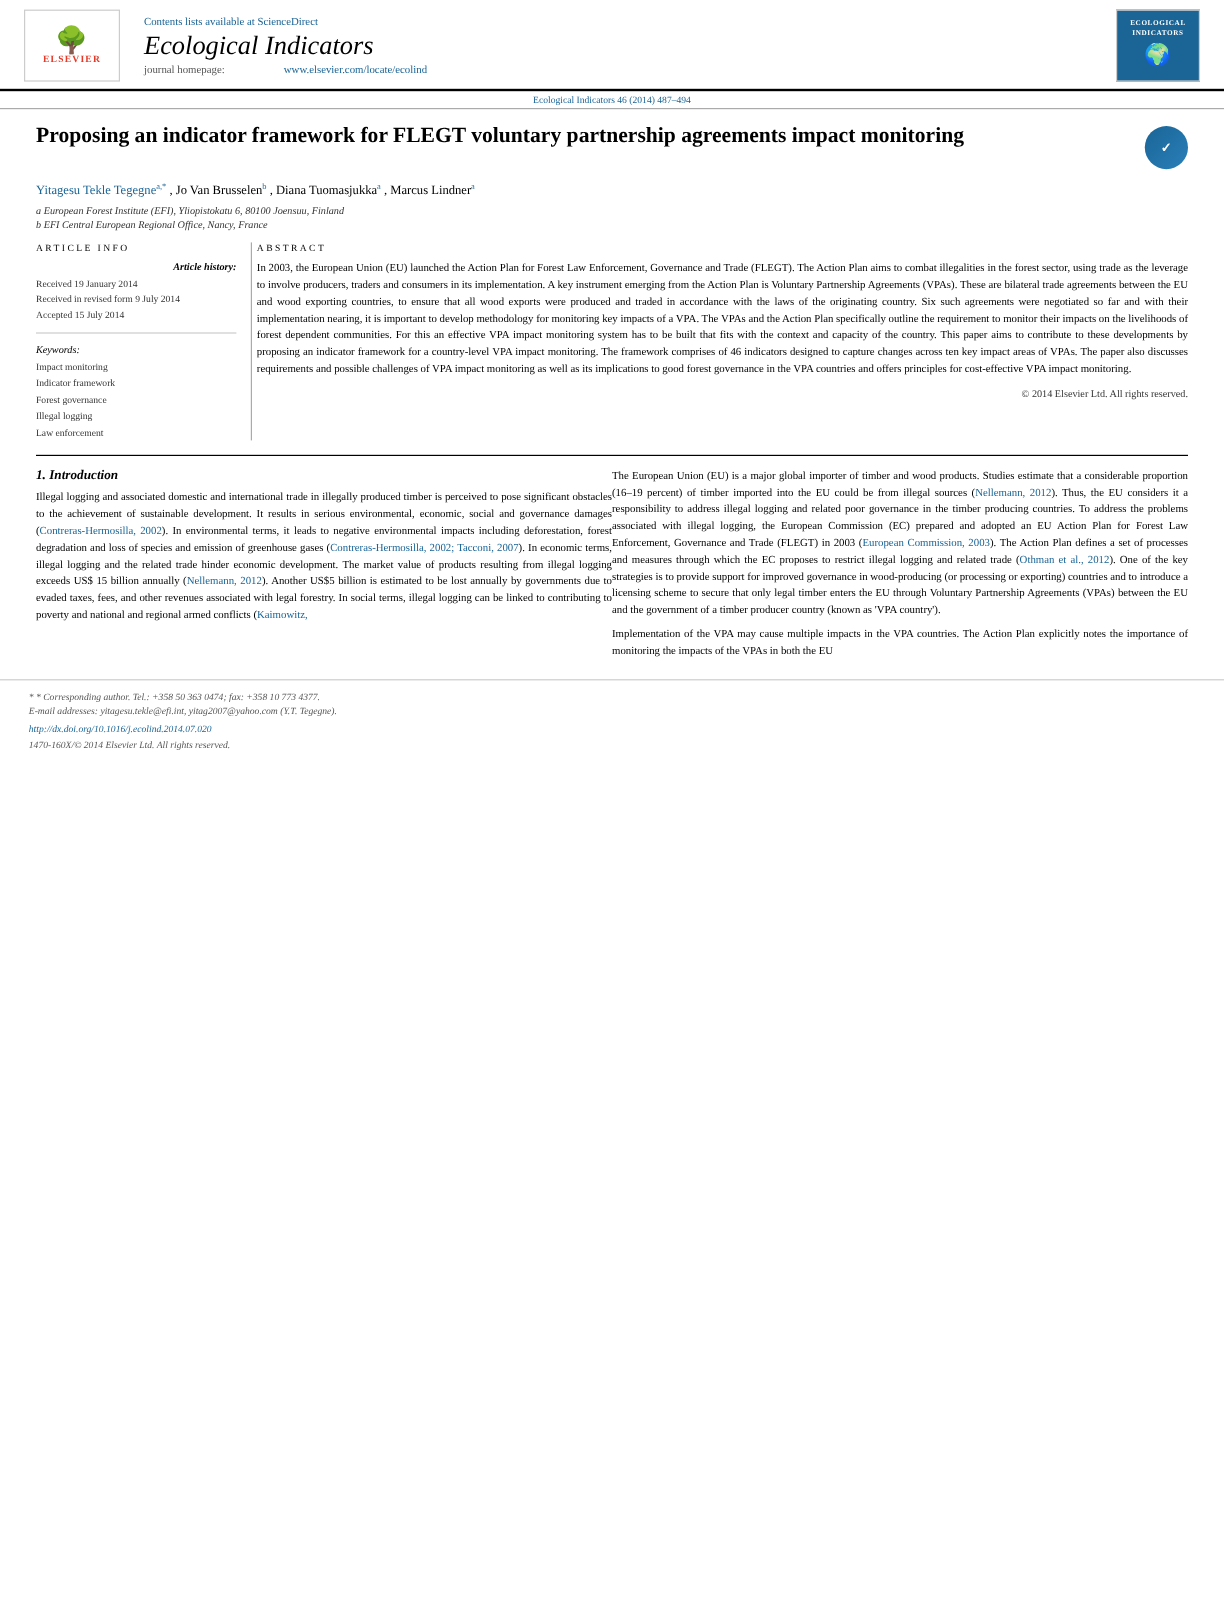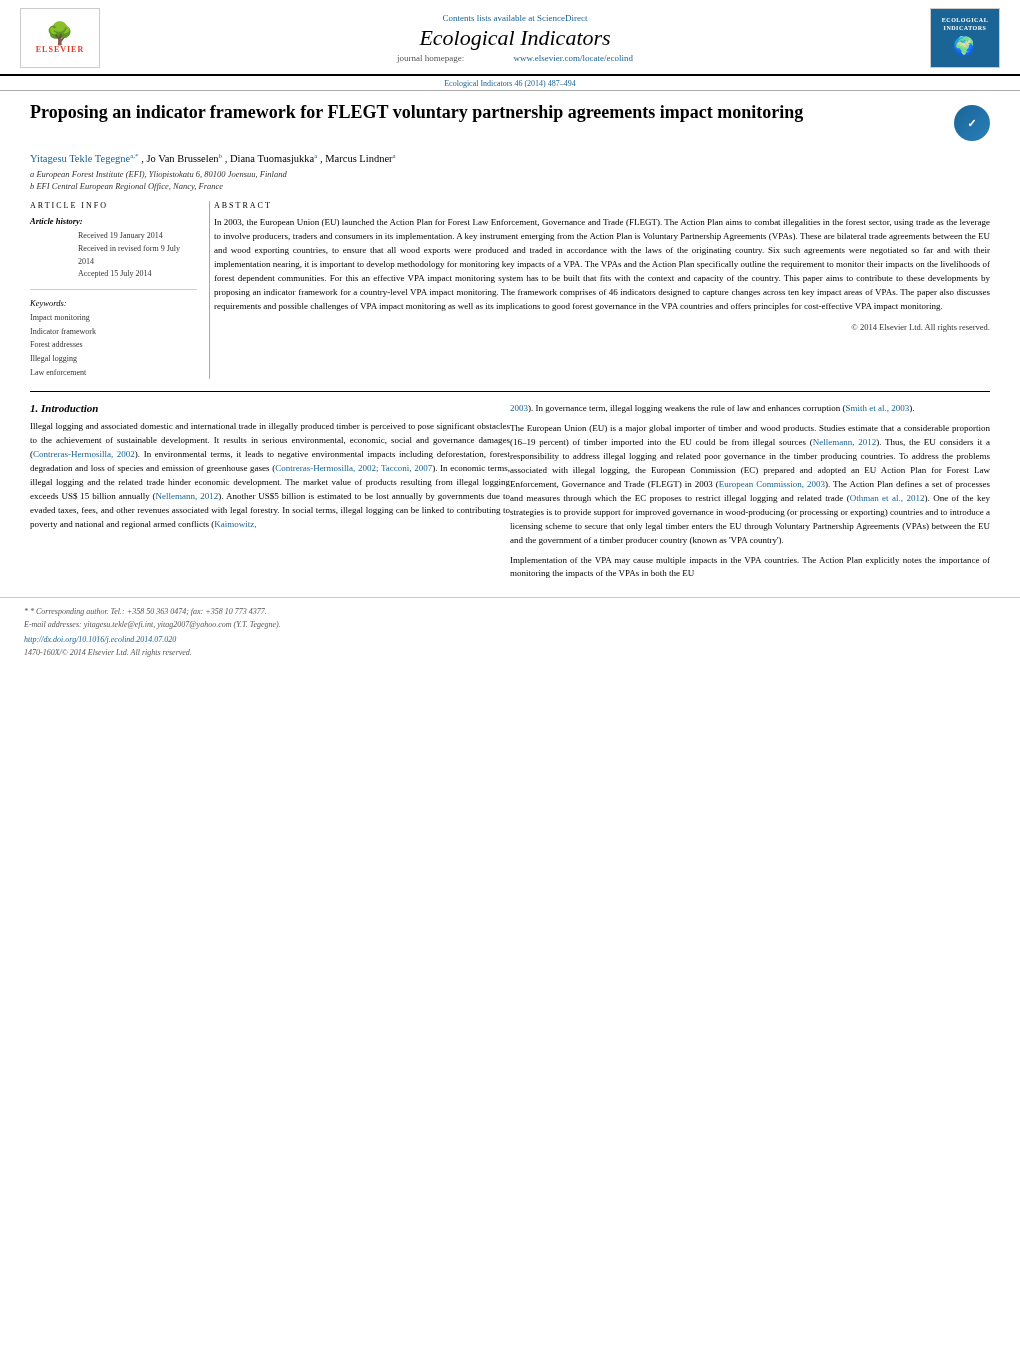--- a/index.html
+++ b/index.html
@@ -47,21 +47,21 @@
     }
     .elsevier-logo .logo-text {
       font-size: 8px;
       font-weight: bold;
       color: #e63827;
       letter-spacing: 1px;
     }
 
     .header-center {
       flex: 1;
-      text-align: center;
+      text-align: left;
       padding: 0 20px;
     }
     .header-sciencedirect {
       font-size: 9px;
       color: #1a6496;
       margin-bottom: 2px;
     }
     .journal-title {
       font-size: 22px;
       font-style: italic;
@@ -188,26 +188,26 @@
       font-variant: small-caps;
       text-transform: uppercase;
     }
 
     .article-info-label {
       font-size: 8.5px;
       font-weight: bold;
       font-style: italic;
       color: #000;
       margin-bottom: 4px;
+      text-align: right;
     }
     .article-info-item {
       font-size: 8px;
       color: #333;
       line-height: 1.6;
-      margin-left: 48px;
     }
 
     .divider-thin {
       border: none;
       border-top: 1px solid #ccc;
       margin: 8px 0;
     }
 
     .keywords-label {
       font-size: 8.5px;
@@ -364,21 +364,21 @@
         <div class="article-info-label">Article history:</div>
         <div class="article-info-item">Received 19 January 2014</div>
         <div class="article-info-item">Received in revised form 9 July 2014</div>
         <div class="article-info-item">Accepted 15 July 2014</div>
 
         <hr class="divider-thin">
 
         <div class="keywords-label">Keywords:</div>
         <div class="keyword-item">Impact monitoring</div>
         <div class="keyword-item">Indicator framework</div>
-        <div class="keyword-item">Forest addresses</div>
+        <div class="keyword-item">Forest governance</div>
         <div class="keyword-item">Illegal logging</div>
         <div class="keyword-item">Law enforcement</div>
       </div>
 
       <div class="right-col">
         <div class="section-label">ABSTRACT</div>
         <div class="abstract-text">In 2003, the European Union (EU) launched the Action Plan for Forest Law Enforcement, Governance and Trade (FLEGT). The Action Plan aims to combat illegalities in the forest sector, using trade as the leverage to involve producers, traders and consumers in its implementation. A key instrument emerging from the Action Plan is Voluntary Partnership Agreements (VPAs). These are bilateral trade agreements between the EU and wood exporting countries, to ensure that all wood exports were produced and traded in accordance with the laws of the originating country. Six such agreements were negotiated so far and with their implementation nearing, it is important to develop methodology for monitoring key impacts of a VPA. The VPAs and the Action Plan specifically outline the requirement to monitor their impacts on the livelihoods of forest dependent communities. For this an effective VPA impact monitoring system has to be built that fits with the context and capacity of the country. This paper aims to contribute to these developments by proposing an indicator framework for a country-level VPA impact monitoring. The framework comprises of 46 indicators designed to capture changes across ten key impact areas of VPAs. The paper also discusses requirements and possible challenges of VPA impact monitoring as well as its implications to good forest governance in the VPA countries and offers principles for cost-effective VPA impact monitoring.</div>
         <div class="copyright">© 2014 Elsevier Ltd. All rights reserved.</div>
       </div>
 
@@ -395,23 +395,20 @@
         </div>
         <div class="body-text">
           Illegal logging and associated domestic and international trade in illegally produced timber is perceived to pose significant obstacles to the achievement of sustainable development. It results in serious environmental, economic, social and governance damages
           (<a class="ref-link">Contreras-Hermosilla, 2002</a>). In environmental terms, it leads to negative environmental impacts including deforestation, forest degradation and loss of species and emission of greenhouse gases
           (<a class="ref-link">Contreras-Hermosilla, 2002; Tacconi, 2007</a>). In economic terms, illegal logging and the related trade hinder economic development. The market value of products resulting from illegal logging exceeds US$ 15 billion annually (<a class="ref-link">Nellemann, 2012</a>). Another US$5 billion is estimated to be lost annually by governments due to evaded taxes, fees, and other revenues associated with legal forestry. In social terms, illegal logging can be linked to contributing to poverty and national and regional armed conflicts (<a class="ref-link">Kaimowitz,</a>
         </div>
       </div>
 
       <div class="intro-right">
         <div class="body-text">
-          <a class="ref-link">2003</a>). In governance term, illegal logging weakens the rule of law and enhances corruption (<a class="ref-link">Smith et al., 2003</a>).
-        </div>
-        <div class="body-text">
           The European Union (EU) is a major global importer of timber and wood products. Studies estimate that a considerable proportion (16–19 percent) of timber imported into the EU could be from illegal sources (<a class="ref-link">Nellemann, 2012</a>). Thus, the EU considers it a responsibility to address illegal logging and related poor governance in the timber producing countries. To address the problems associated with illegal logging, the European Commission (EC) prepared and adopted an EU Action Plan for Forest Law Enforcement, Governance and Trade (FLEGT) in 2003 (<a class="ref-link">European Commission, 2003</a>). The Action Plan defines a set of processes and measures through which the EC proposes to restrict illegal logging and related trade (<a class="ref-link">Othman et al., 2012</a>). One of the key strategies is to provide support for improved governance in wood-producing (or processing or exporting) countries and to introduce a licensing scheme to secure that only legal timber enters the EU through Voluntary Partnership Agreements (VPAs) between the EU and the government of a timber producer country (known as 'VPA country').
         </div>
         <div class="body-text">Implementation of the VPA may cause multiple impacts in the VPA countries. The Action Plan explicitly notes the importance of monitoring the impacts of the VPAs in both the EU</div>
       </div>
 
     </div>
 
   </div>
 
   <div class="article-footer">

